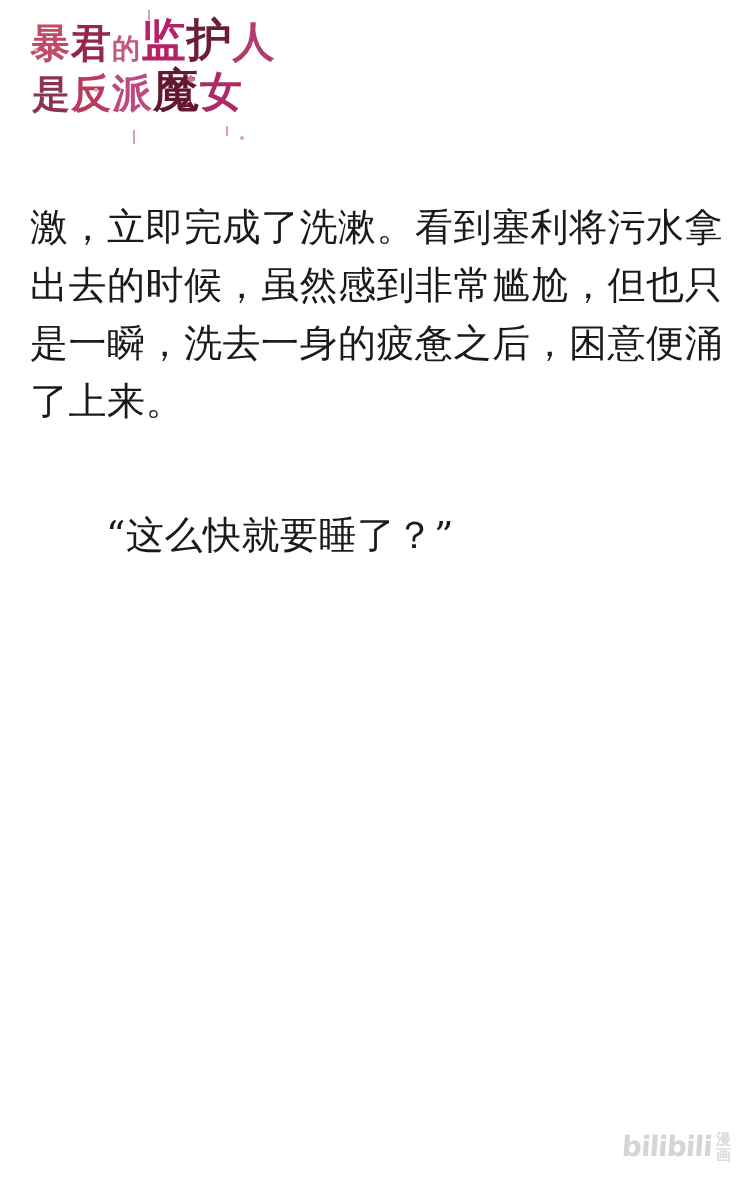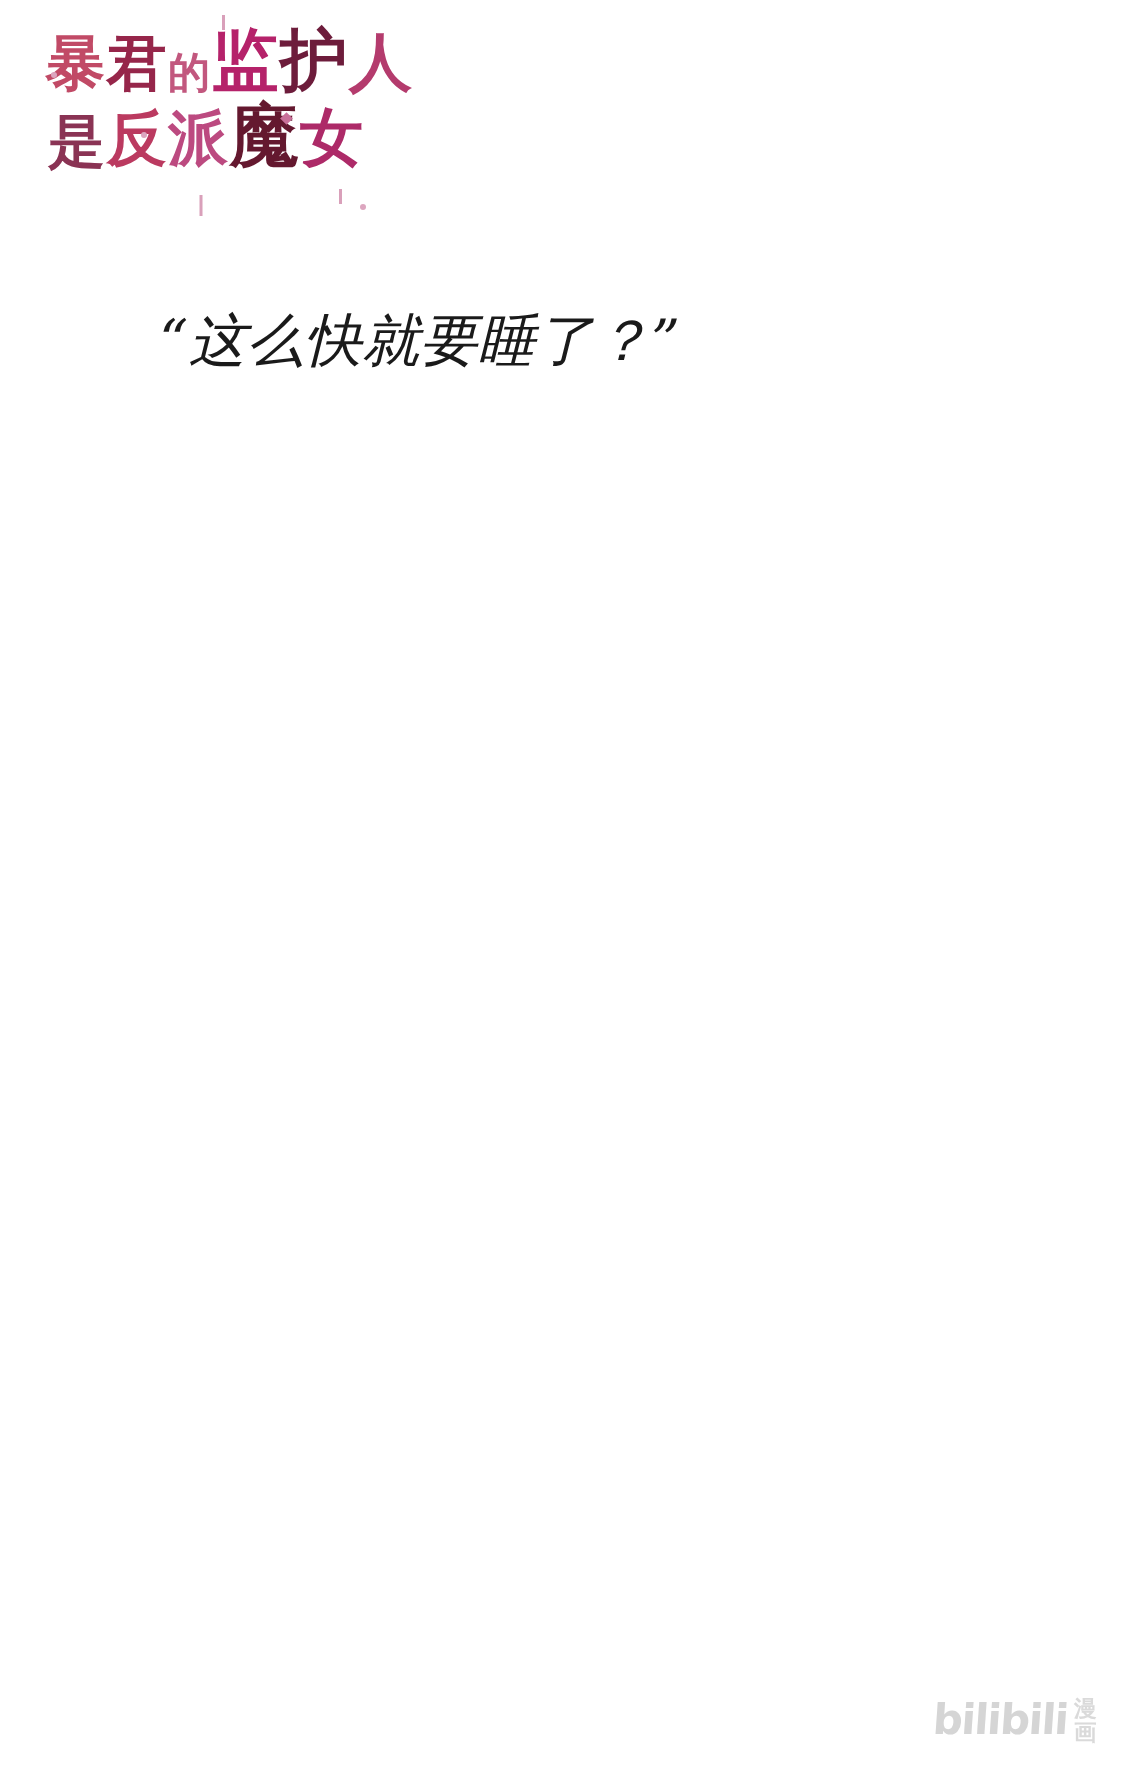--- a/index.html
+++ b/index.html
@@ -51,21 +51,21 @@
   .para {
     margin: 0 0 76px 0;
     font-size: 38px;
     line-height: 58px;
     color: #1a1a1a;
     text-align: justify;
     text-justify: inter-ideograph;
     letter-spacing: 0.5px;
   }
   .para.indent { text-indent: 2em; }
-  .para:last-child { margin-bottom: 0; font-style: italic; }
+  .para:last-child { margin-bottom: 0; }
 
   
   .watermark {
     position: absolute;
     right: 22px;
     bottom: 28px;
     display: flex;
     align-items: center;
     gap: 4px;
     color: #d5d5d5;
@@ -110,20 +110,21 @@
   <div class="sparkle sp-bar" style="left:118px; top:-8px; height:10px;"></div>
   <div class="sparkle sp-dot" style="left:64px;  top:70px;"></div>
   <div class="sparkle sp-diamond" style="left:158px; top:58px;"></div>
   <div class="sparkle sp-bar" style="left:103px; top:112px; height:14px;"></div>
   <div class="sparkle sp-dot" style="left:210px; top:118px;"></div>
   <div class="sparkle sp-bar" style="left:196px; top:108px; height:10px;"></div>
   <div class="sparkle sp-dot" style="left:4px;   top:30px;"></div>
 </div>
 
 <div class="content">
+    <p class="para">激，立即完成了洗漱。看到塞利将污水拿出去的时候，虽然感到非常尴尬，但也只是一瞬，洗去一身的疲惫之后，困意便涌了上来。</p>
     <p class="para indent">“这么快就要睡了？”</p>
   </div>
 
 <div class="watermark">
   <span class="wm-brand">bilibili</span>
   <span class="wm-block">
     <span>漫</span><br>
     <span>画</span>
   </span>
 </div>

